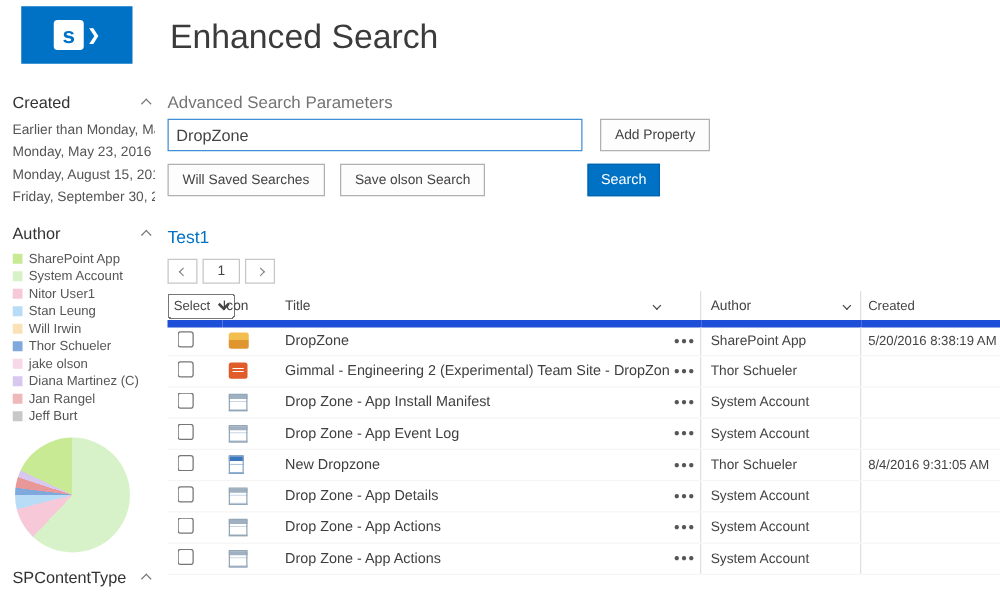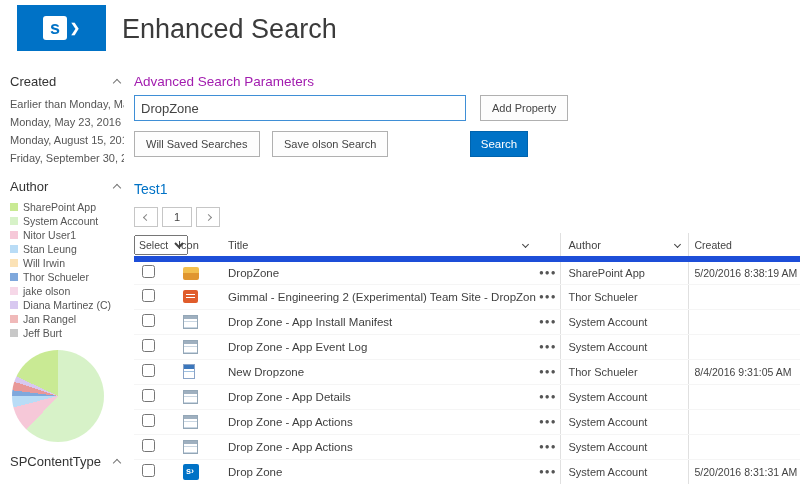--- a/index.html
+++ b/index.html
@@ -14,37 +14,37 @@
   .logo {
     position:absolute; left:17px; top:5px; width:89px; height:46px; background:#0072C6;
     display:flex; align-items:center; justify-content:center; cursor:pointer;
   }
   .logo-badge {
     width:24px; height:24px; background:#fff; border-radius:3px;
     display:flex; align-items:center; justify-content:center;
   }
   .logo-badge span { color:#0072C6; font-size:18px; font-weight:bold; line-height:1; }
   .logo-arrow { color:#fff; font-size:12px; margin-left:3px; font-weight:bold; }
-  .page-title { position:absolute; left:122px; top:14px; font-size:27px; font-weight:normal; color:#3b3b3b; }
+  .page-title { position:absolute; left:136px; top:14px; font-size:27px; font-weight:normal; color:#3b3b3b; }
 
   
   .sidebar { position:absolute; left:0; top:62px; width:130px; padding:0 6px 0 10px; }
   .sec-head { display:flex; justify-content:space-between; align-items:center; margin:12px 4px 6px 0;
               font-size:13px; color:#333; cursor:pointer; }
   .chev-up { width:6px; height:6px; border-left:1px solid #777; border-top:1px solid #777;
              transform:rotate(45deg); display:inline-block; margin-top:3px; }
   .cr-item { font-size:11px; color:#555; line-height:18px; cursor:pointer; white-space:nowrap; overflow:hidden; }
   .au-item { display:flex; align-items:center; font-size:10.5px; color:#555; line-height:14px;
              cursor:pointer; white-space:nowrap; overflow:hidden; }
   .sw { width:8px; height:8px; display:inline-block; margin-right:5px; flex:0 0 8px; }
   .pie { width:92px; height:92px; border-radius:50%; margin:10px 0 8px 2px; cursor:pointer; }
 
   
   .main { position:absolute; left:134px; top:62px; width:666px; }
-  .adv-title { margin-top:12px; font-size:13.5px; color:#a21caf; }
+  .adv-title { margin-top:12px; font-size:13.5px; color:#737373; }
   .search-row { margin-top:6px; display:flex; align-items:center; }
   .query { width:332px; height:26px; border:1px solid #3f8fd6; font-size:13px; padding:0 6px;
            color:#444; font-family:"Liberation Sans", sans-serif; outline:none; }
   .btn {
     height:26px; padding:0 11px; margin-left:14px; background:#fdfdfd; border:1px solid #b0b0b0;
     font-size:11px; color:#444; cursor:pointer; font-family:"Liberation Sans", sans-serif;
   }
   .btn-row { position:relative; margin-top:10px; height:26px; }
   .btn-row .btn { margin-left:0; margin-right:8px; }
   .btn-primary {
@@ -290,24 +290,16 @@
         <td class="v-line c-created"></td>
       </tr>
       <tr>
         <td class="c-sel"><input type="checkbox" style=""></td>
         <td class="c-ic"><span class="ic ic-list"></span></td>
         <td class="c-title">Drop Zone - App Actions</td>
         <td class="c-dots">●●●</td>
         <td class="v-line c-author">System Account</td>
         <td class="v-line c-created"></td>
       </tr>
-      <tr>
-        <td class="c-sel"><input type="checkbox" style=""></td>
-        <td class="c-ic"><span class="ic ic-sp"></span></td>
-        <td class="c-title">Drop Zone</td>
-        <td class="c-dots">●●●</td>
-        <td class="v-line c-author">System Account</td>
-        <td class="v-line c-created">5/20/2016 8:31:31 AM</td>
-      </tr>
 
     </tbody>
   </table>
 </main>
 
 </body></html>

